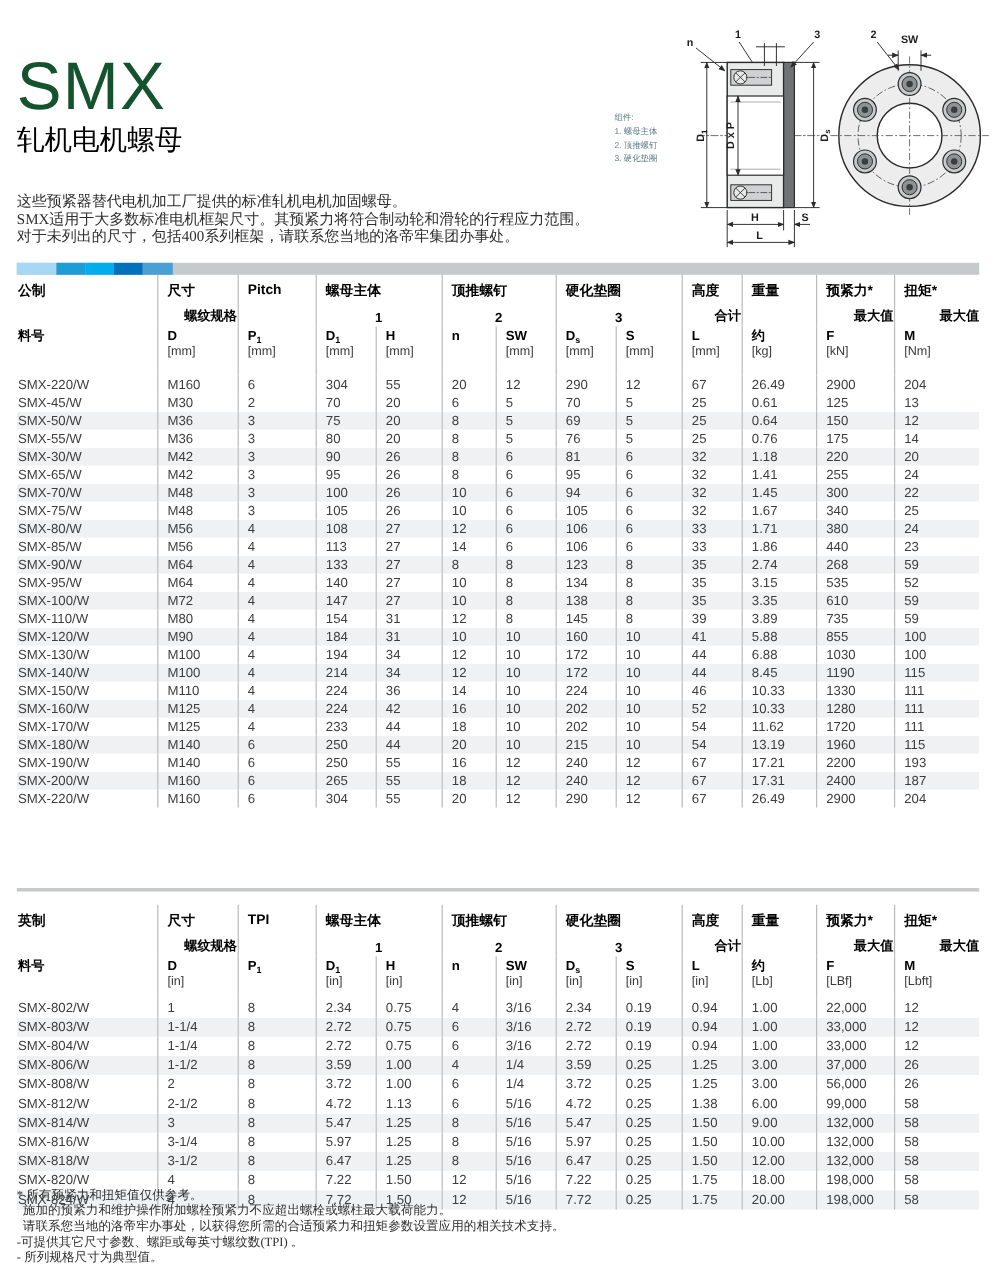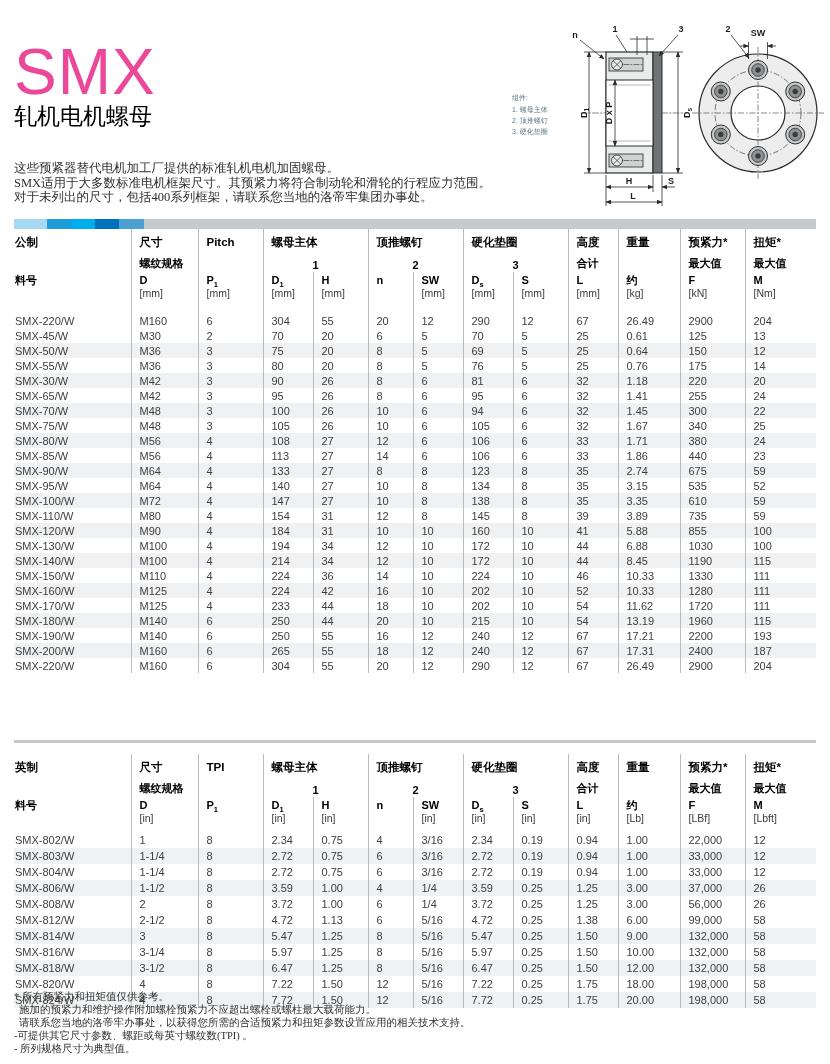--- a/index.html
+++ b/index.html
@@ -13,21 +13,21 @@
   .page{
     position:relative;
     width:830px;height:1064px;
     background:#fff;
     overflow:hidden;
     font-family:"Liberation Sans",sans-serif;
     color:var(--ink);
   }
   
   .title-block{position:absolute;left:14px;top:46px;}
-  .main-title{font-size:64px;line-height:52px;font-weight:400;letter-spacing:1px;color:#ec4899;}
+  .main-title{font-size:56px;line-height:52px;font-weight:400;letter-spacing:1px;color:#14532d;}
   .sub-title{font-size:23px;line-height:28px;font-weight:400;color:#000000;margin-top:4px;}
   .desc{position:absolute;left:14px;top:161px;font-family:"Liberation Serif","DejaVu Serif",serif;font-size:12.5px;line-height:14.5px;color:#2e2e2e;}
   
   .diagram{position:absolute;left:485px;top:12px;width:345px;height:205px;}
   .diagram svg{display:block;}
   .dia-label{font-family:"Liberation Sans",sans-serif;font-size:9px;font-weight:bold;fill:#1c1c1c;}
   .dia-legend{font-family:"Liberation Sans",sans-serif;font-size:7px;fill:#5b7886;}
   
   .tbl-wrap{position:absolute;left:14px;width:802px;}
   .metric-wrap{top:219px;}
@@ -38,21 +38,21 @@
   .metric-wrap table{margin-top:0;}
   table.spec{border-collapse:collapse;table-layout:fixed;width:802px;}
   table.spec th,table.spec td{
     text-align:left;vertical-align:middle;
     font-size:11px;color:var(--body-ink);
     padding:0 0 0 8px;white-space:nowrap;overflow:hidden;
   }
   table.spec th{color:#000;}
   table.spec .bl{border-left:1px solid var(--line);}
   tr.gA th{font-weight:bold;height:26px;vertical-align:middle;font-size:11.5px;}
-  tr.gB th{font-weight:bold;height:17px;vertical-align:bottom;font-size:11px;padding-bottom:1px;}
+  tr.gB th{font-weight:bold;height:17px;vertical-align:bottom;font-size:11px;padding-bottom:1px;text-align:right;}
   tr.gB th.ctr{text-align:center;padding-left:0;}
   tr.gC th{vertical-align:top;padding-top:2px;}
   .metric-wrap tr.gC th{height:41px;}
   .imperial-wrap tr.gC th{height:35px;}
   .letter{font-weight:bold;font-size:11px;line-height:13px;color:#000;}
   .letter sub{font-size:7.5px;line-height:0;}
   .unit{font-weight:normal;font-size:10.5px;line-height:13px;color:#3a3a3a;}
   .metric-wrap tbody tr{height:15px;}
   .imperial-wrap tbody tr{height:16px;}
   tbody tr.stripe{background:var(--stripe);}
@@ -459,21 +459,21 @@
             <td class="bl">M64</td>
             <td class="bl">4</td>
             <td class="bl">133</td>
             <td class="bl">27</td>
             <td class="bl">8</td>
             <td class="bl">8</td>
             <td class="bl">123</td>
             <td class="bl">8</td>
             <td class="bl">35</td>
             <td class="bl">2.74</td>
-            <td class="bl">675</td>
+            <td class="bl">268</td>
             <td class="bl">59</td>
           </tr>
           <tr>
             <td>SMX-95/W</td>
             <td class="bl">M64</td>
             <td class="bl">4</td>
             <td class="bl">140</td>
             <td class="bl">27</td>
             <td class="bl">10</td>
             <td class="bl">8</td>

